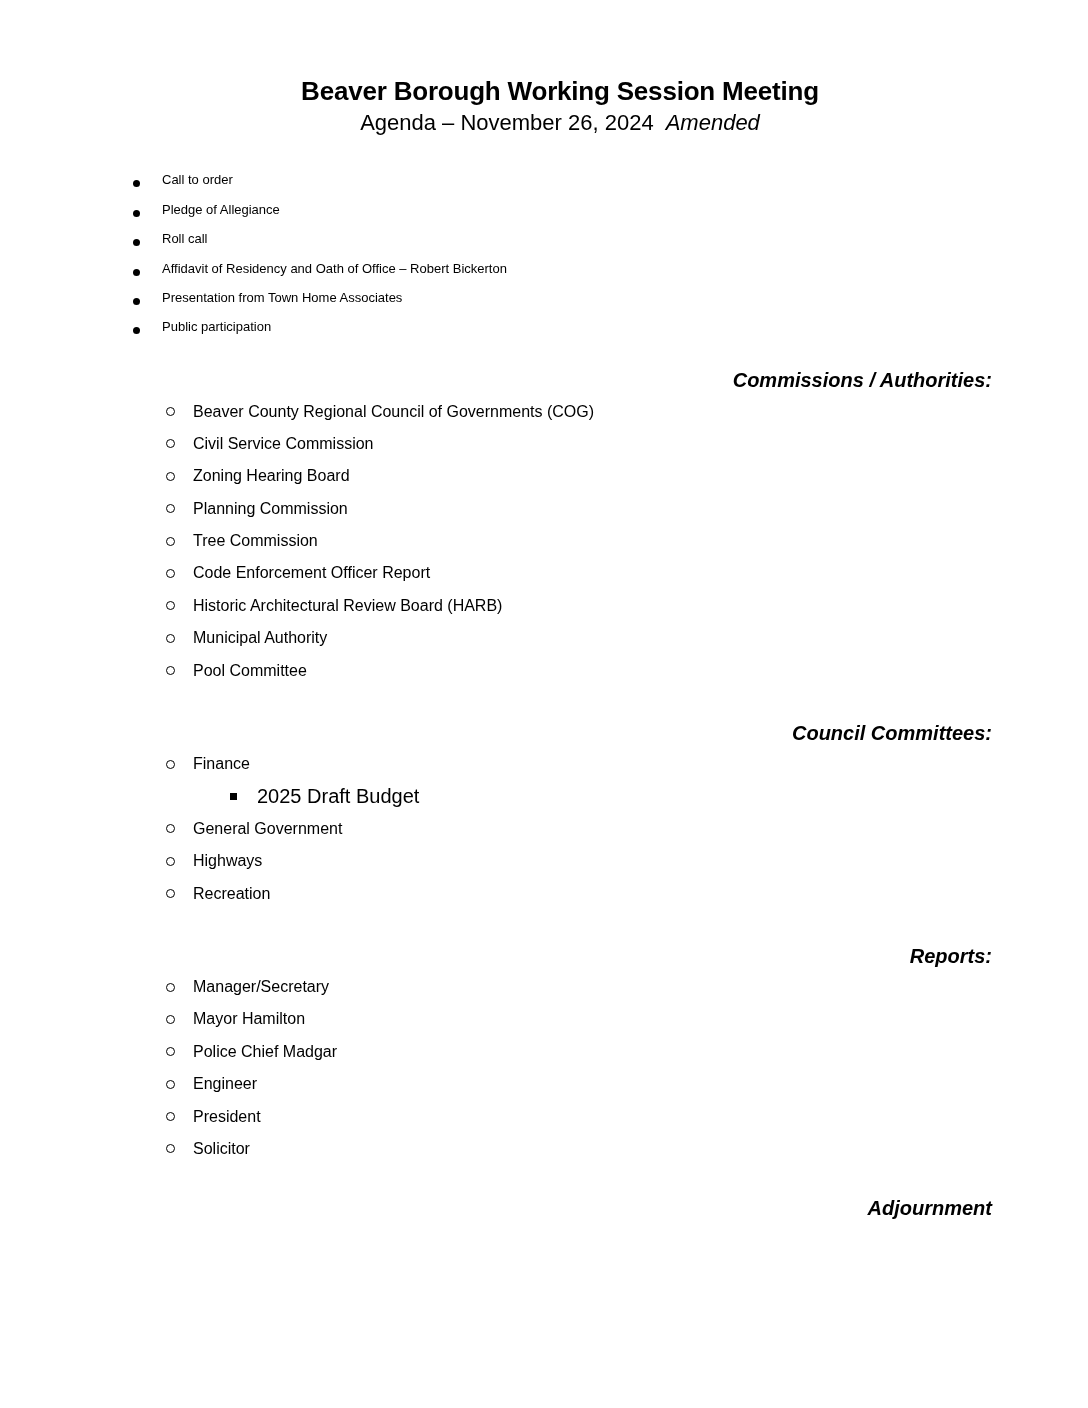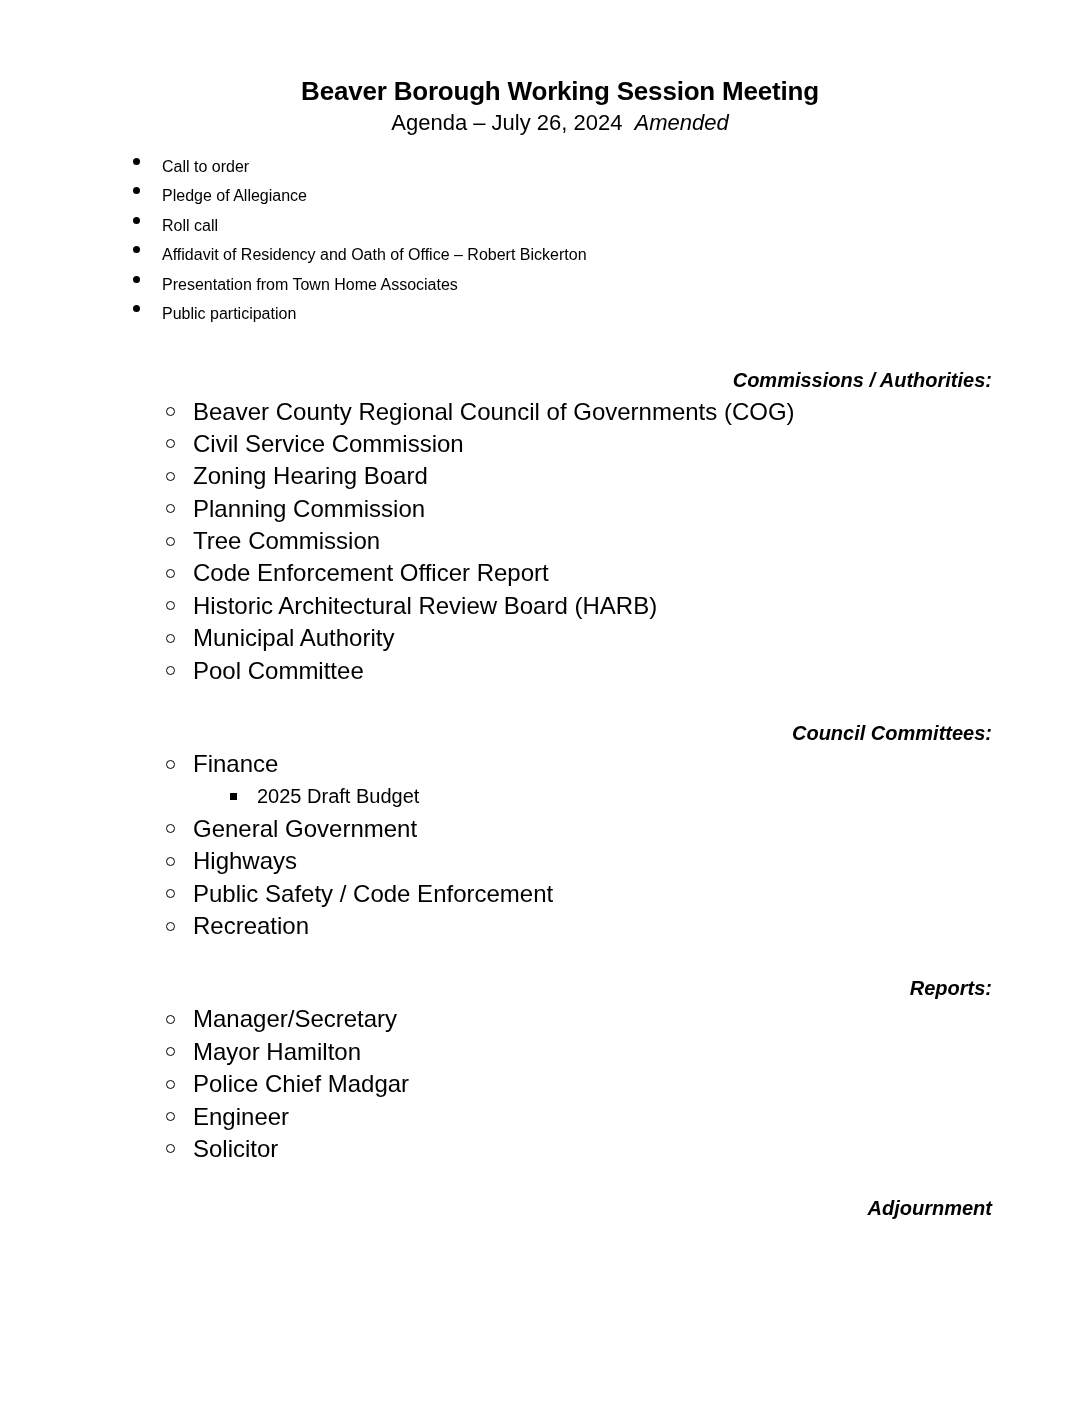--- a/index.html
+++ b/index.html
@@ -29,24 +29,24 @@
     line-height: 30px;
   }
   .doc-subtitle .amended {
     font-style: italic;
     margin-left: 12px;
   }
   
   .top-list { margin-top: 20px; }
   .top-item {
     display: flex;
-    align-items: flex-start;
+    align-items: flex-end;
     height: 29.4px;
     padding-left: 5px;
-    font-size: 16px;
+    font-size: 13px;
   }
   .top-item .marker {
     width: 29px;
     flex: 0 0 29px;
     display: flex;
     align-items: center;
   }
   .disc {
     width: 7px; height: 7px;
     background: #000;
@@ -61,21 +61,21 @@
     font-style: italic;
     line-height: 30px;
     text-align: right;
   }
   .sub-list {}
   .sub-item {
     display: flex;
     align-items: center;
     height: 32.4px;
     padding-left: 38px;
-    font-size: 24px;
+    font-size: 16px;
   }
   .sub-item .marker {
     width: 27px;
     flex: 0 0 27px;
     display: flex;
     align-items: center;
   }
   .circle {
     width: 9px; height: 9px;
     border: 1.6px solid #000;
@@ -115,21 +115,21 @@
   .section-adjournment { margin-top: 28px; }
 </style>
 </head>
 <body>
 
 <div class="page">
 
   <div class="doc-header">
     <div class="doc-title">Beaver Borough Working Session Meeting</div>
     <div class="doc-subtitle">
-      <span>Agenda – July 26, 2024</span><span class="amended">Amended</span>
+      <span>Agenda – November 26, 2024</span><span class="amended">Amended</span>
     </div>
   </div>
 
   <div class="top-list">
     <div class="top-item">
       <span class="marker">
           <span class="disc"></span>
         </span>
       <span>Call to order</span>
     </div>
@@ -249,26 +249,20 @@
       <div class="sub-item">
         <span class="marker">
             <span class="circle"></span>
           </span>
         <span>Highways</span>
       </div>
       <div class="sub-item">
         <span class="marker">
             <span class="circle"></span>
           </span>
-        <span>Public Safety / Code Enforcement</span>
-      </div>
-      <div class="sub-item">
-        <span class="marker">
-            <span class="circle"></span>
-          </span>
         <span>Recreation</span>
       </div>
     </div>
   </div>
 
   <div class="section">
     <div class="section-heading">Reports:</div>
     <div class="sub-list">
       <div class="sub-item">
         <span class="marker">
@@ -291,20 +285,26 @@
       <div class="sub-item">
         <span class="marker">
             <span class="circle"></span>
           </span>
         <span>Engineer</span>
       </div>
       <div class="sub-item">
         <span class="marker">
             <span class="circle"></span>
           </span>
+        <span>President</span>
+      </div>
+      <div class="sub-item">
+        <span class="marker">
+            <span class="circle"></span>
+          </span>
         <span>Solicitor</span>
       </div>
     </div>
   </div>
 
 
   <div class="section section-adjournment">
     <div class="section-heading">Adjournment</div>
   </div>
 

